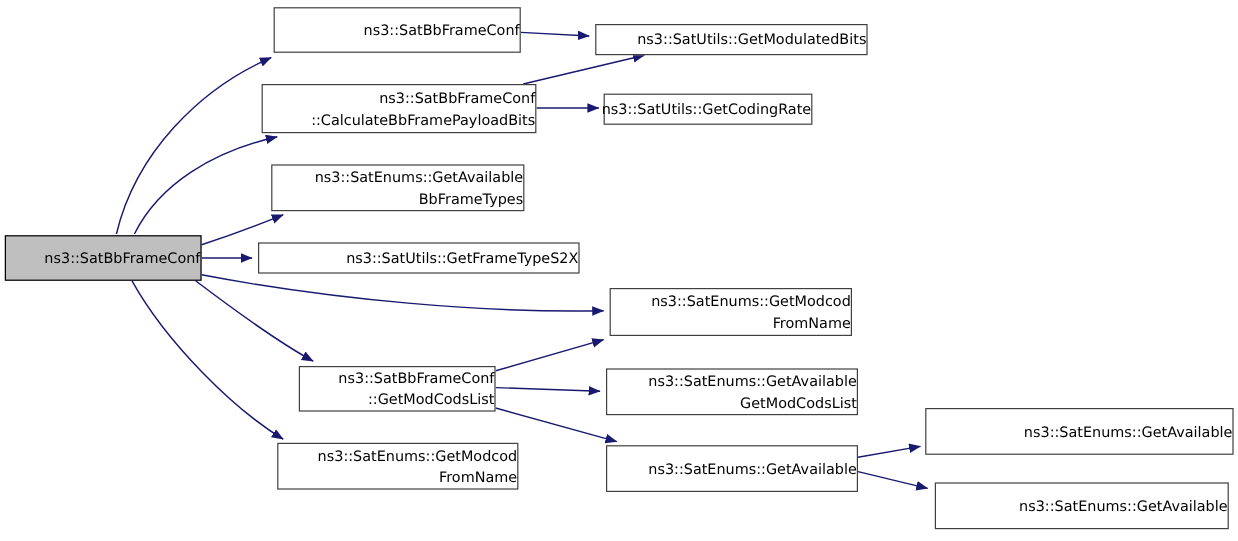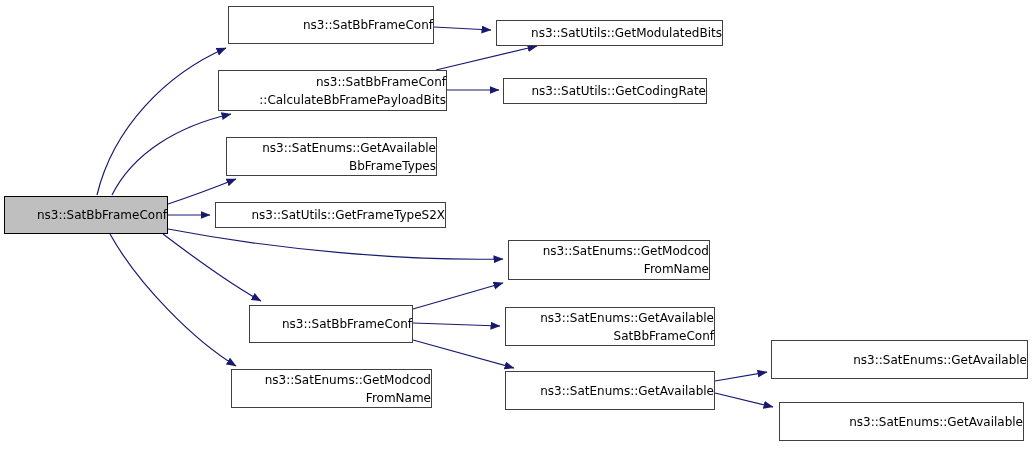--- a/index.html
+++ b/index.html
@@ -66,49 +66,50 @@
   <div class="node" style="left:218px;top:70px;width:229px;height:41px">
     <span>ns3::SatBbFrameConf</span>
     <span>::CalculateBbFramePayloadBits</span>
   </div>
 
   <div class="node" style="left:226px;top:137px;width:211px;height:39px">
     <span>ns3::SatEnums::GetAvailable</span>
     <span>BbFrameTypes</span>
   </div>
 
-  <div class="node" style="left:215px;top:202px;width:231px;height:26px">
+  <div class="node" style="left:215px;top:202px;width:268px;height:26px">
     <span>ns3::SatUtils::GetFrameTypeS2X</span>
   </div>
 
   <div class="node" style="left:249px;top:305px;width:164px;height:38px">
     <span>ns3::SatBbFrameConf</span>
+    <span>::GetModCodsList</span>
   </div>
 
   <div class="node" style="left:231px;top:369px;width:201px;height:39px">
     <span>ns3::SatEnums::GetModcod</span>
     <span>FromName</span>
   </div>
 
   <div class="node" style="left:496px;top:20px;width:227px;height:26px">
     <span>ns3::SatUtils::GetModulatedBits</span>
   </div>
 
-  <div class="node" style="left:503px;top:78px;width:204px;height:26px">
+  <div class="node" style="left:503px;top:78px;width:174px;height:26px">
     <span>ns3::SatUtils::GetCodingRate</span>
   </div>
 
   <div class="node" style="left:508px;top:240px;width:202px;height:40px">
     <span>ns3::SatEnums::GetModcod</span>
     <span>FromName</span>
   </div>
 
   <div class="node" style="left:505px;top:307px;width:210px;height:39px">
     <span>ns3::SatEnums::GetAvailable</span>
-    <span>SatBbFrameConf</span>
+    <span>GetModCodsList</span>
   </div>
 
   <div class="node" style="left:505px;top:371px;width:210px;height:39px">
     <span>ns3::SatEnums::GetAvailable</span>
   </div>
 
   <div class="node" style="left:771px;top:340px;width:257px;height:39px">
     <span>ns3::SatEnums::GetAvailable</span>
   </div>
 

